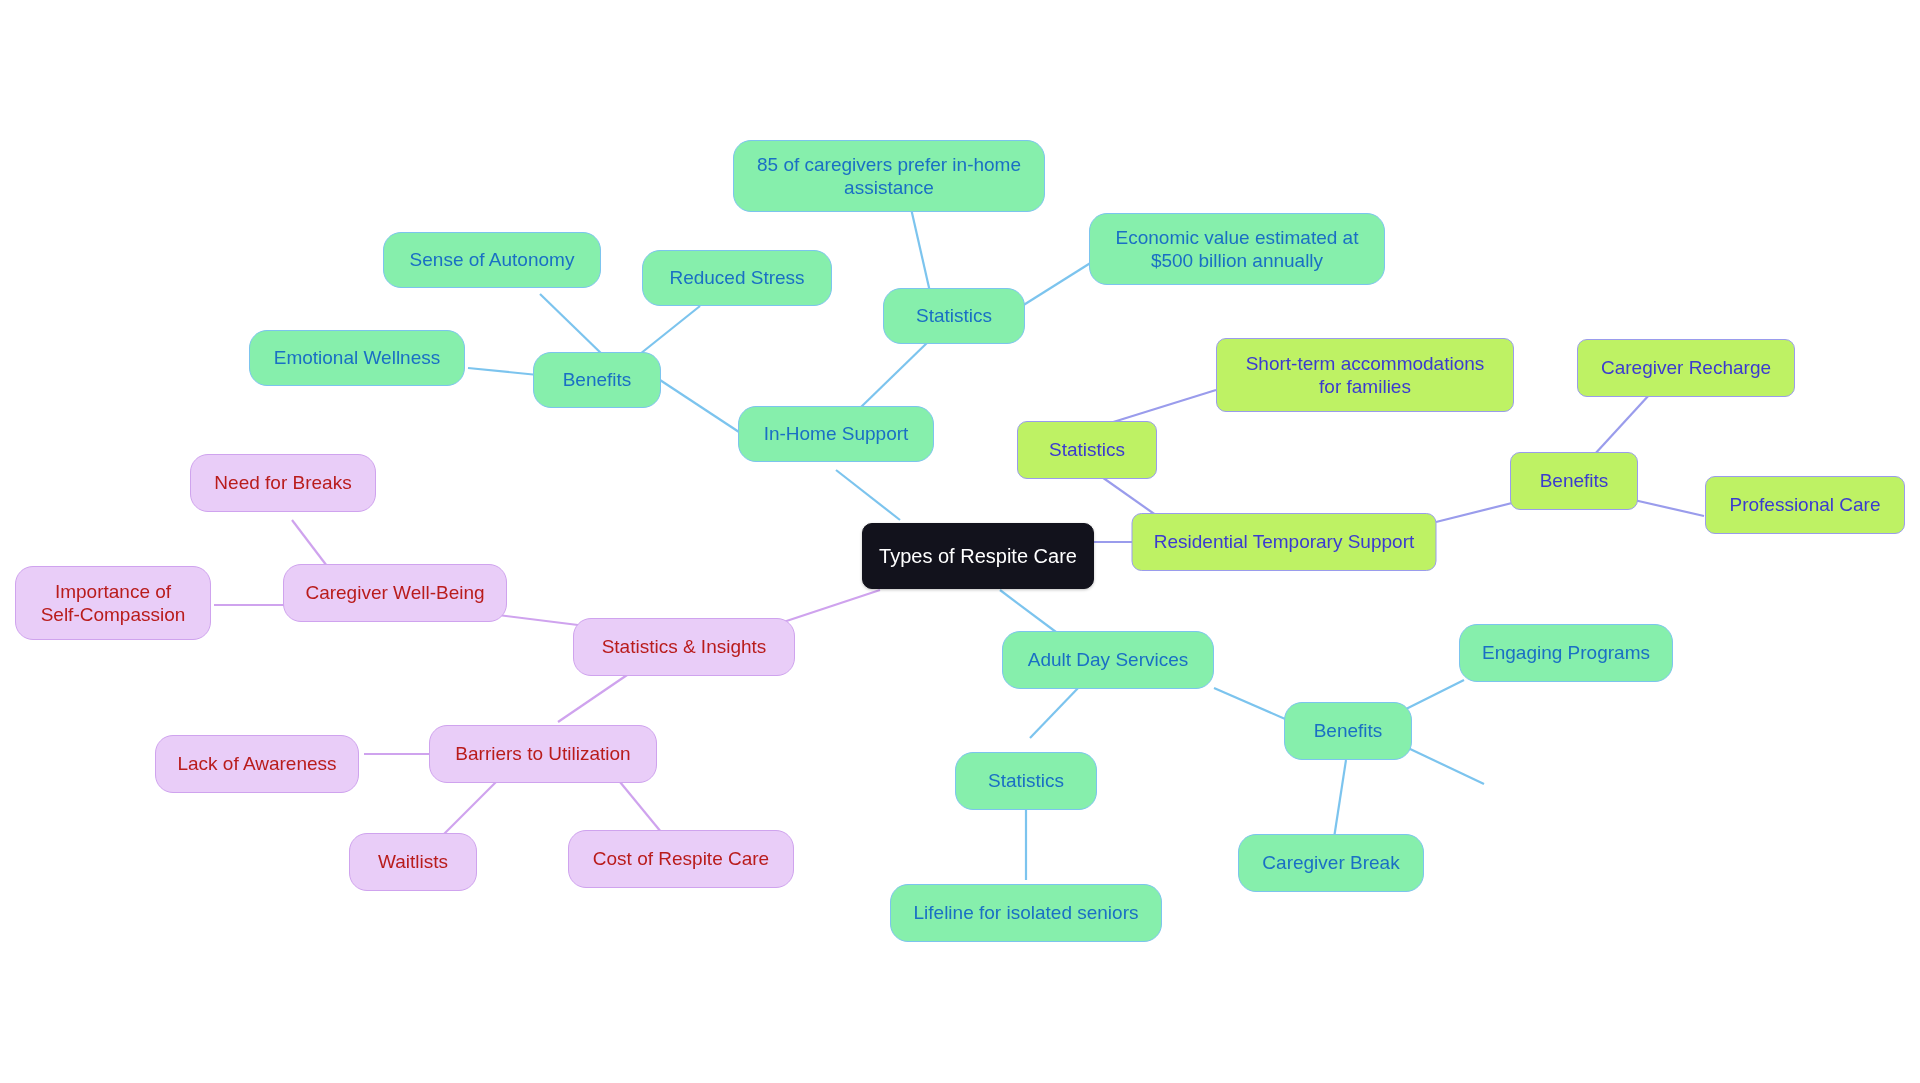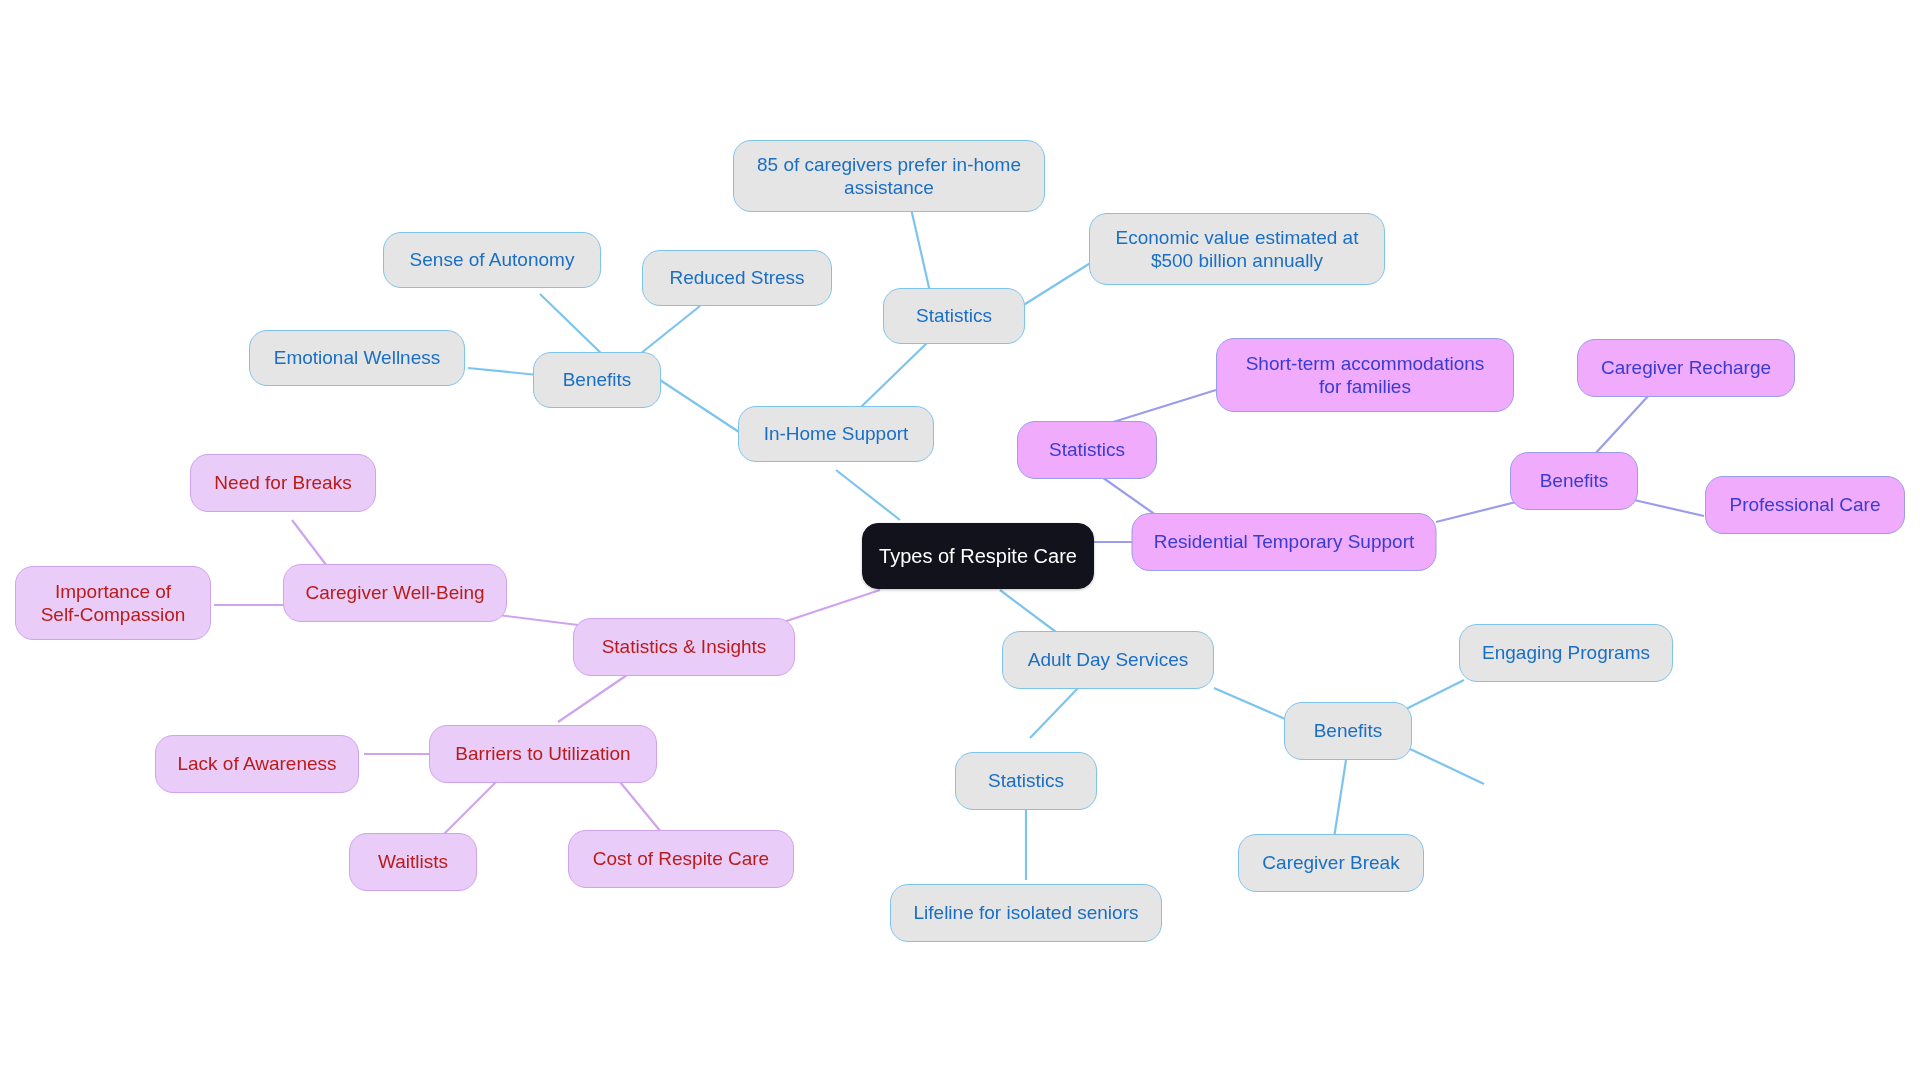--- a/index.html
+++ b/index.html
@@ -35,34 +35,35 @@
     line-height: 1.22;
     padding: 4px 10px;
     white-space: pre-line;
     transform: translate(-50%, -50%);
   }
   .node.root {
     background: #12121c;
     border-color: #12121c;
     color: #ffffff;
     font-size: 20px;
-    border-radius: 16px;
+    border-radius: 10px;
     box-shadow: 0 1px 3px rgba(0,0,0,0.25);
   }
   .node.blue {
-    background: #e5e5e5;
+    background: #86efac;
     border-color: #7cc4ee;
     color: #1a6fc4;
     font-size: 19px;
   }
   .node.purple {
-    background: #f0abfc;
+    background: #bef264;
     border-color: #9a9cec;
     color: #3b3bd0;
     font-size: 19px;
+    border-radius: 10px;
   }
   .node.pink {
     background: #e9cdf8;
     border-color: #cfa3ee;
     color: #b91c1c;
     font-size: 19px;
   }
 </style>
 </head>
 <body>

